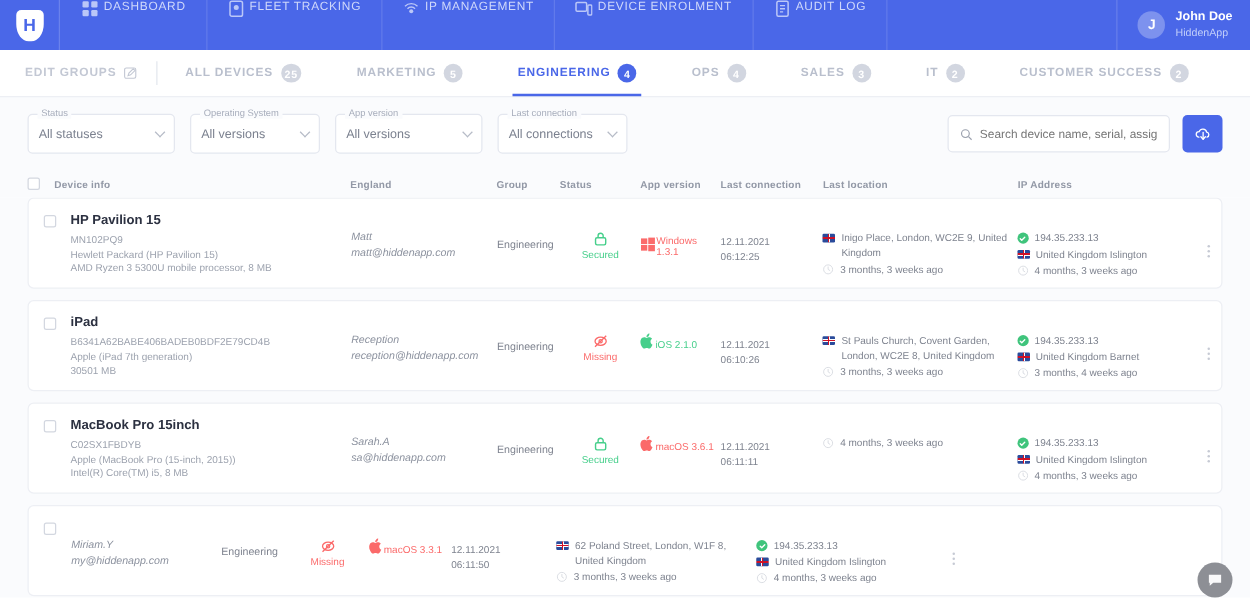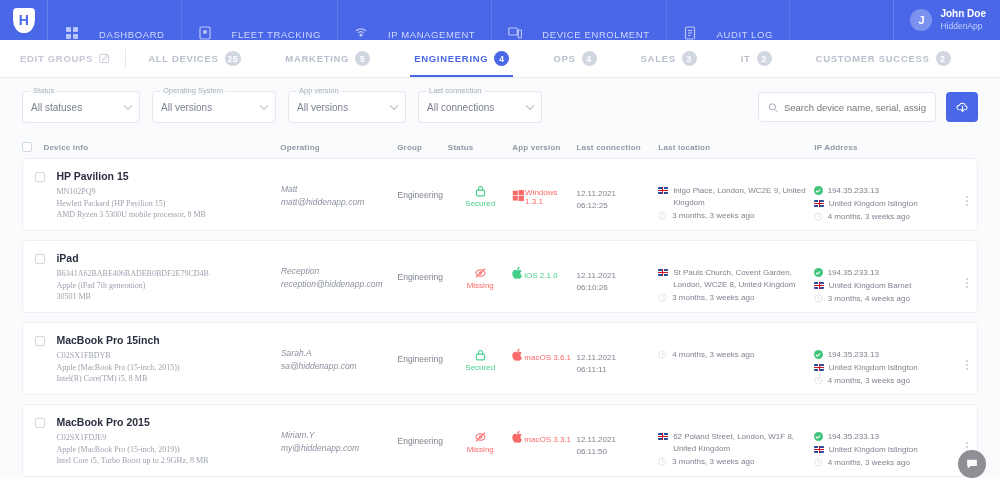--- a/index.html
+++ b/index.html
@@ -27,21 +27,21 @@
     width: 22px; height: 25px;
     background: #ffffff;
     border-radius: 4px 4px 45% 45% / 4px 4px 55% 55%;
     display: flex; align-items: center; justify-content: center;
     color: #4a67e8;
     font-size: 14px; font-weight: bold;
     letter-spacing: -0.5px;
   }
   .navitems { display: flex; align-items: stretch; }
   .navitem {
-    display: flex; align-items: flex-end; gap: 20px;
+    display: flex; align-items: flex-start; gap: 4px;
     padding: 0 16px;
     font-size: 9.5px;
     letter-spacing: 0.6px;
     color: #cfd8fb;
     border-right: 1px solid rgba(255,255,255,0.13);
     cursor: pointer;
     white-space: nowrap;
   }
   .navitem:first-child { border-left: 1px solid rgba(255,255,255,0.0); }
   .navicon { width: 14px; height: 14px; display: block; opacity: .85; }
@@ -105,21 +105,21 @@
   .field {
     position: relative;
     width: 118px; height: 32px;
     margin-right: 12px;
     border: 1px solid #e4e7ef;
     border-radius: 4px;
     background: #fff;
     display: flex; align-items: center;
     padding: 0 8px;
   }
-  .field.w2 { width: 124px; }
+  .field.w2 { width: 104px; }
   .field .flabel {
     position: absolute; top: -6px; left: 7px;
     background: #fafbfd;
     padding: 0 3px;
     font-size: 7.5px; color: #a8aebc;
   }
   .field .fval { font-size: 10px; color: #7b818f; }
   .caret {
     position: absolute; right: 8px; top: 50%;
     width: 6px; height: 6px;
@@ -178,21 +178,21 @@
     border: 1px solid #edeff4;
     border-radius: 5px;
     margin-bottom: 9px;
     height: 73px;
     display: flex; align-items: flex-start;
     padding: 11px 0 0 0;
   }
   .row .chkcell { padding-left: 0; height: 100%; align-items: flex-start; padding-top: 2px; margin-left: 0;}
 
   .devname { font-size: 10.5px; font-weight: bold; color: #2b3040; margin-bottom: 4px; }
-  .devline { font-size: 8px; color: #9ca2ae; line-height: 1.45; font-family: Liberation Serif, serif; }
+  .devline { font-size: 8px; color: #9ca2ae; line-height: 1.45; }
 
   .cellmid { padding-top: 13px; }
   .asg-name { font-size: 8.5px; color: #8b919e; line-height: 1.5; font-style: italic; }
   .grp { font-size: 8.5px; color: #7e838f; padding-top: 20px; }
 
   .statwrap { padding-top: 14px; display: flex; flex-direction: column; align-items: center; }
   .statlabel { font-size: 8px; margin-top: 1px; }
   .green { color: #46cf8b; }
   .red   { color: #fb6a6a; }
 
@@ -380,21 +380,21 @@
       <path d="M7.6 12.6L10 15.2l2.4-2.6" fill="none" stroke="#fff" stroke-width="1.4" stroke-linecap="round" stroke-linejoin="round"></path>
     </svg>
   </div>
 </div>
 
 <div class="thead">
   <div class="chkcell">
       <span class="chk"></span>
     </div>
   <div class="c-dev">Device info</div>
-  <div class="c-asg">Operating</div>
+  <div class="c-asg">England</div>
   <div class="c-grp">Group</div>
   <div class="c-sta">Status</div>
   <div class="c-app">App version</div>
   <div class="c-con">Last connection</div>
   <div class="c-loc">Last location</div>
   <div class="c-ip">IP Address</div>
   <div class="c-menu"></div>
 </div>
 
 <div class="tbody" id="rows-container">
@@ -613,26 +613,20 @@
       <div class="kebab">
         <i></i>
         <i></i>
         <i></i>
       </div>
     </div>
     <div class="row">
       <div class="chkcell" style="padding-left:12px;width:34px">
         <span class="chk"></span>
       </div>
-      <div class="c-dev" style="width:231px">
-        <div class="devname">MacBook Pro 2015</div>
-        <div class="devline">C02SX1FDJE9</div>
-        <div class="devline">Apple (MacBook Pro (15-inch, 2019))</div>
-        <div class="devline">Intel Core i5, Turbo Boost up to 2.9GHz, 8 MB</div>
-      </div>
       <div class="c-asg cellmid">
         <div class="asg-name">Miriam.Y</div>
         <div class="asg-name">my@hiddenapp.com</div>
       </div>
       <div class="c-grp grp">Engineering</div>
       <div class="c-sta statwrap">
         <svg width="13" height="14" viewBox="0 0 16 16">
           <ellipse cx="8" cy="8" rx="5.5" ry="4" fill="none" stroke="#fb6a6a" stroke-width="1.3"></ellipse>
           <circle cx="8" cy="8" r="1.6" fill="none" stroke="#fb6a6a" stroke-width="1.2"></circle>
           <line x1="2.5" y1="13.5" x2="13.5" y2="2.5" stroke="#fb6a6a" stroke-width="1.3"></line>

